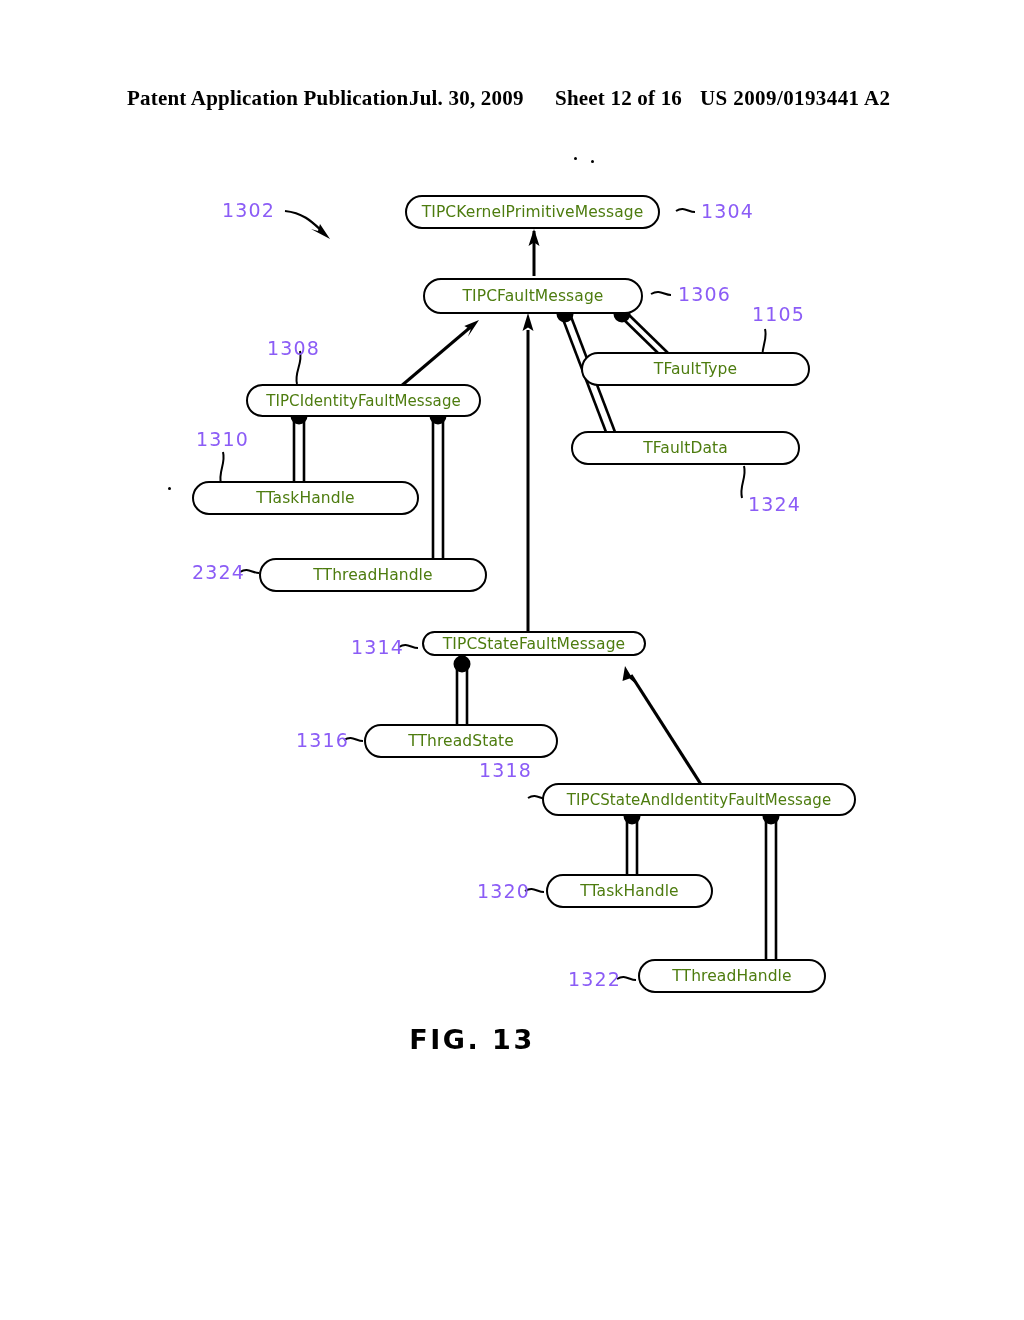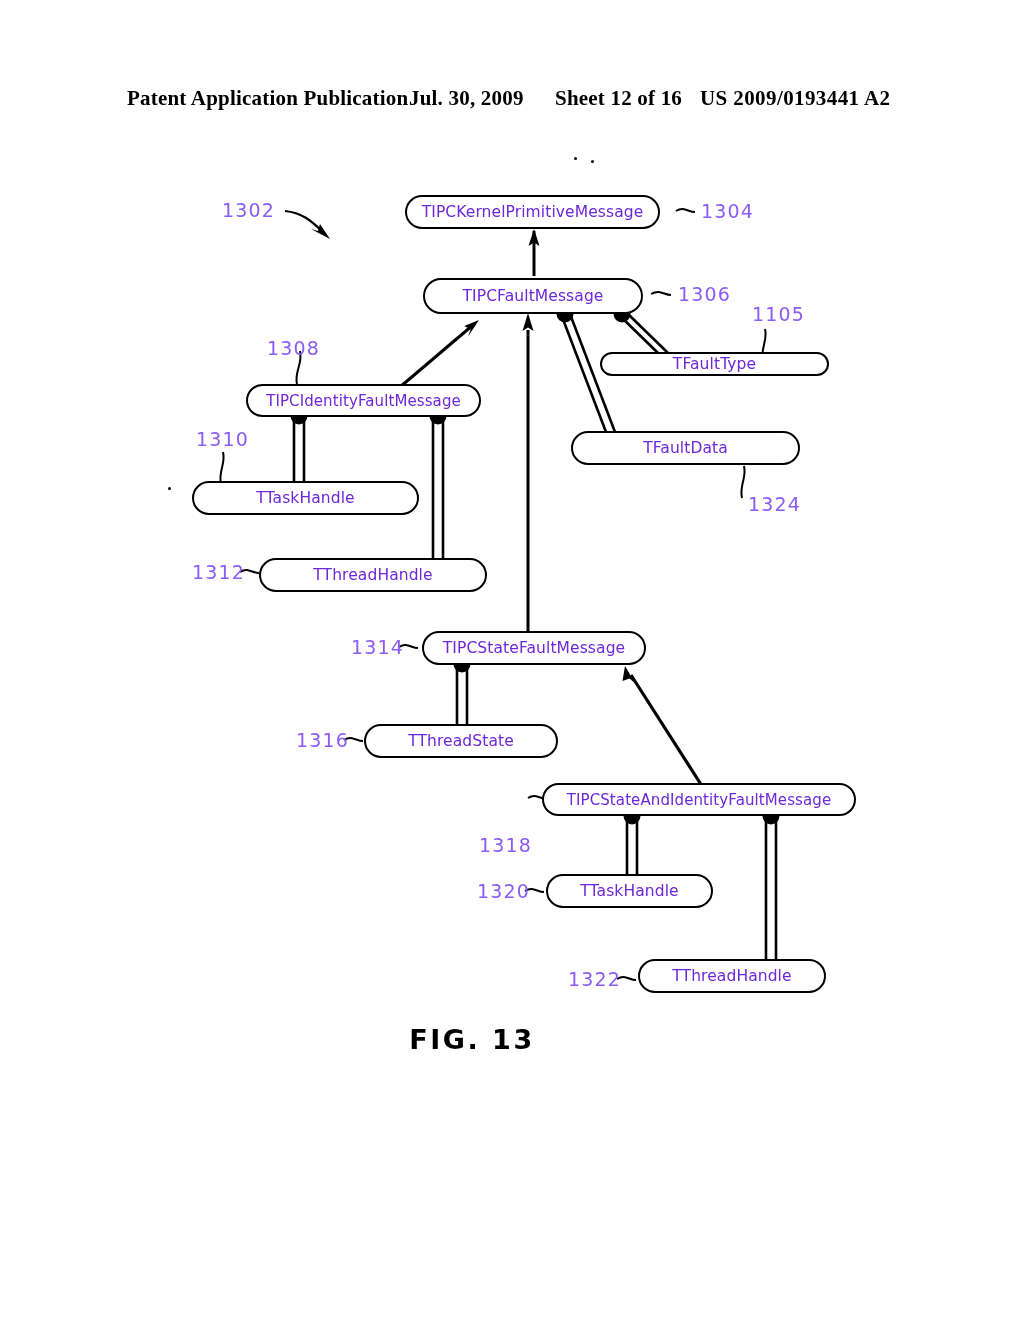--- a/index.html
+++ b/index.html
@@ -53,21 +53,21 @@
     box-sizing: border-box;
     border: 2.4px solid #000;
     border-radius: 999px;
     background: #ffffff;
     display: flex;
     align-items: center;
     justify-content: center;
     font-family: "DejaVu Sans", sans-serif;
     font-size: 15.5px;
     letter-spacing: 0.1px;
-    color: #6d28d9;
+    color: #4d7c0f;
     white-space: nowrap;
     z-index: 3;
   }
   .node.tight { font-size: 15px; }
 
   .refnum {
     position: absolute;
     font-family: "DejaVu Sans", sans-serif;
     font-size: 19px;
     letter-spacing: 1.2px;
@@ -212,21 +212,21 @@
   </div>
 
   <div class="node" style="left:192px; top:481px; width:227px; height:34px;">
     <span>TTaskHandle</span>
   </div>
 
   <div class="node" style="left:259px; top:558px; width:228px; height:34px;">
     <span>TThreadHandle</span>
   </div>
 
-  <div class="node" style="left:422px; top:631px; width:224px; height:34px;">
+  <div class="node" style="left:422px; top:631px; width:224px; height:25px;">
     <span>TIPCStateFaultMessage</span>
   </div>
 
   <div class="node" style="left:364px; top:724px; width:194px; height:34px;text-align:right;">
     <span>TThreadState</span>
   </div>
 
   <div class="node tight" style="left:542px; top:783px; width:314px; height:33px;">
     <span>TIPCStateAndIdentityFaultMessage</span>
   </div>
@@ -236,33 +236,33 @@
   </div>
 
   <div class="node" style="left:638px; top:959px; width:188px; height:34px;">
     <span>TThreadHandle</span>
   </div>
 
   <div class="node" style="left:571px; top:431px; width:229px; height:34px;">
     <span>TFaultData</span>
   </div>
 
-  <div class="node" style="left:600px; top:352px; width:229px; height:24px;text-align:center;">
+  <div class="node" style="left:581px; top:352px; width:229px; height:34px;text-align:center;">
     <span>TFaultType</span>
   </div>
 
   <div class="refnum" style="left:222px; top:199px;">1302</div>
   <div class="refnum" style="left:701px; top:200px;">1304</div>
   <div class="refnum" style="left:678px; top:283px;">1306</div>
   <div class="refnum" style="left:267px; top:337px;">1308</div>
   <div class="refnum" style="left:196px; top:428px;">1310</div>
-  <div class="refnum" style="left:192px; top:561px;">1312</div>
+  <div class="refnum" style="left:192px; top:561px;">2324</div>
   <div class="refnum" style="left:351px; top:636px;">1314</div>
   <div class="refnum" style="left:296px; top:729px;">1316</div>
-  <div class="refnum" style="left:479px; top:834px;text-align:center;">1318</div>
+  <div class="refnum" style="left:479px; top:759px;text-align:center;">1318</div>
   <div class="refnum" style="left:477px; top:880px;">1320</div>
   <div class="refnum" style="left:568px; top:968px;">1322</div>
   <div class="refnum" style="left:748px; top:493px;">1324</div>
   <div class="refnum" style="left:752px; top:303px;">1105</div>
 
   <div class="speck" style="left:574px; top:157px;"></div>
   <div class="speck" style="left:591px; top:160px;"></div>
   <div class="speck" style="left:168px; top:487px;"></div>
 
   <div id="fig-caption">FIG. 13</div>

